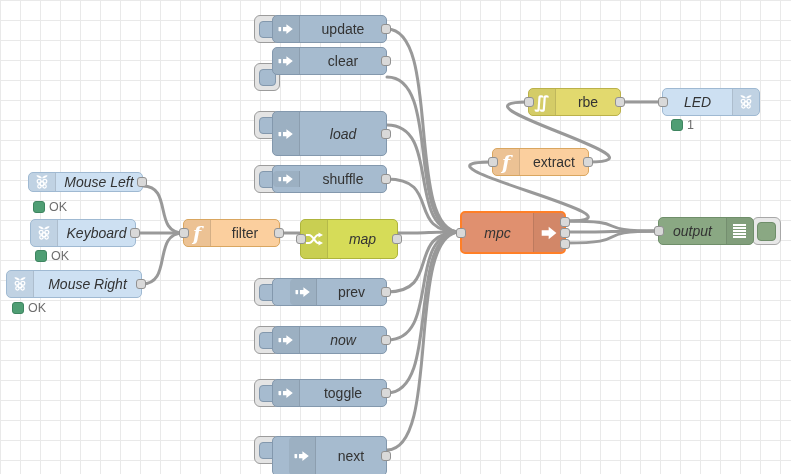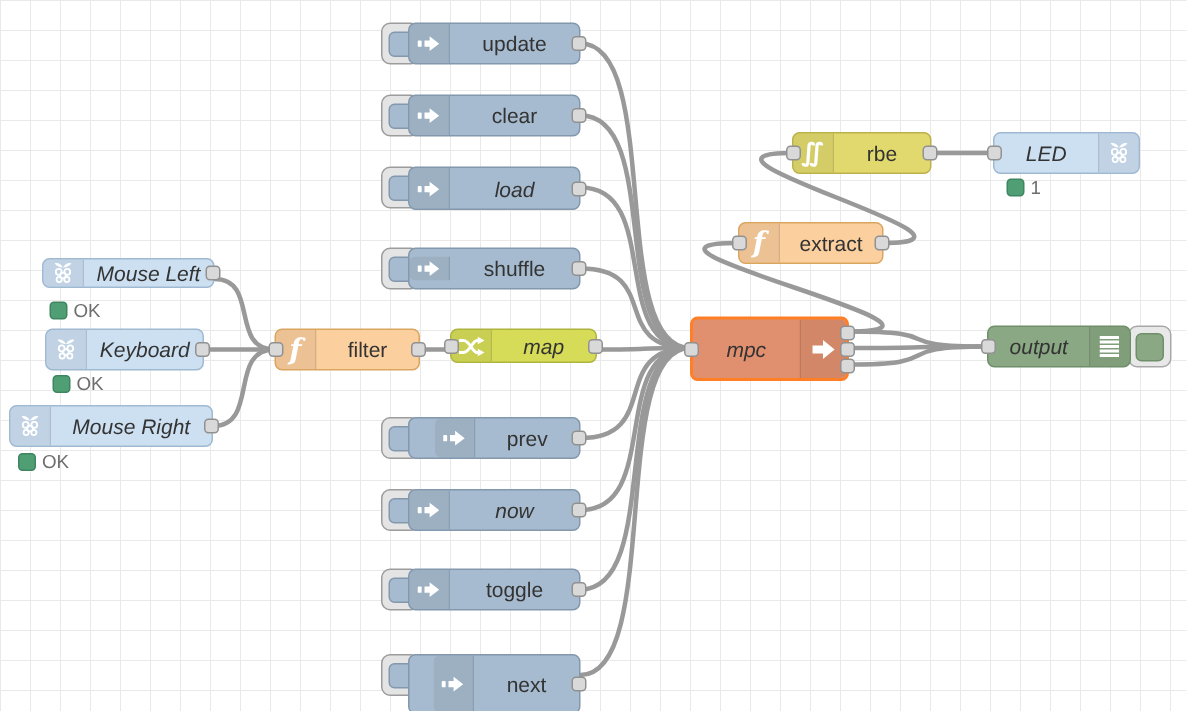--- a/index.html
+++ b/index.html
@@ -111,32 +111,32 @@
     <div class="icon-region left">
       <svg width="16" height="16" viewBox="0 0 16 16" fill="#fff">
           <rect x="0.5" y="6" width="2.6" height="4.2" rx="0.6"></rect>
           <path d="M5 6 h3.4 V3.2 L14.8 8.1 8.4 13 V10.2 H5 Z"></path>
         </svg>
     </div>
     <span class="node-label">update</span>
     <div class="port out"></div>
   </div>
 
-  <div class="node n-inject" style="left:272px;top:63px;width:115px;height:28px;">
+  <div class="node n-inject" style="left:272px;top:47px;width:115px;height:28px;">
     <div class="icon-region left">
       <svg width="16" height="16" viewBox="0 0 16 16" fill="#fff">
           <rect x="0.5" y="6" width="2.6" height="4.2" rx="0.6"></rect>
           <path d="M5 6 h3.4 V3.2 L14.8 8.1 8.4 13 V10.2 H5 Z"></path>
         </svg>
     </div>
     <span class="node-label">clear</span>
     <div class="port out"></div>
   </div>
 
-  <div class="node n-inject italic" style="left:272px;top:111px;width:115px;height:29px;">
+  <div class="node n-inject italic" style="left:272px;top:111px;width:115px;height:45px;">
     <div class="icon-region left">
       <svg width="16" height="16" viewBox="0 0 16 16" fill="#fff">
           <rect x="0.5" y="6" width="2.6" height="4.2" rx="0.6"></rect>
           <path d="M5 6 h3.4 V3.2 L14.8 8.1 8.4 13 V10.2 H5 Z"></path>
         </svg>
     </div>
     <span class="node-label">load</span>
     <div class="port out"></div>
   </div>
 
@@ -269,21 +269,21 @@
 
   <div class="node n-func" style="left:183px;top:219px;width:97px;height:28px;">
     <div class="icon-region left">
         <span class="ficon">f</span>
       </div>
     <span class="node-label">filter</span>
     <div class="port in"></div>
     <div class="port out"></div>
   </div>
 
-  <div class="node n-map italic" style="left:300px;top:219px;width:98px;height:23px;">
+  <div class="node n-map italic" style="left:300px;top:219px;width:98px;height:40px;">
     <div class="icon-region left">
       <svg width="18" height="14" viewBox="0 0 18 14">
           <g stroke="#fff" stroke-width="2" fill="none">
             <path d="M1 3 h3 c4 0 6 8 9 8 h1"></path>
             <path d="M1 11 h3 c4 0 6 -8 9 -8 h1"></path>
           </g>
           <path d="M13.5 0.5 L18 3 13.5 5.5 Z" fill="#fff"></path>
           <path d="M13.5 8.5 L18 11 13.5 13.5 Z" fill="#fff"></path>
         </svg>
     </div>

